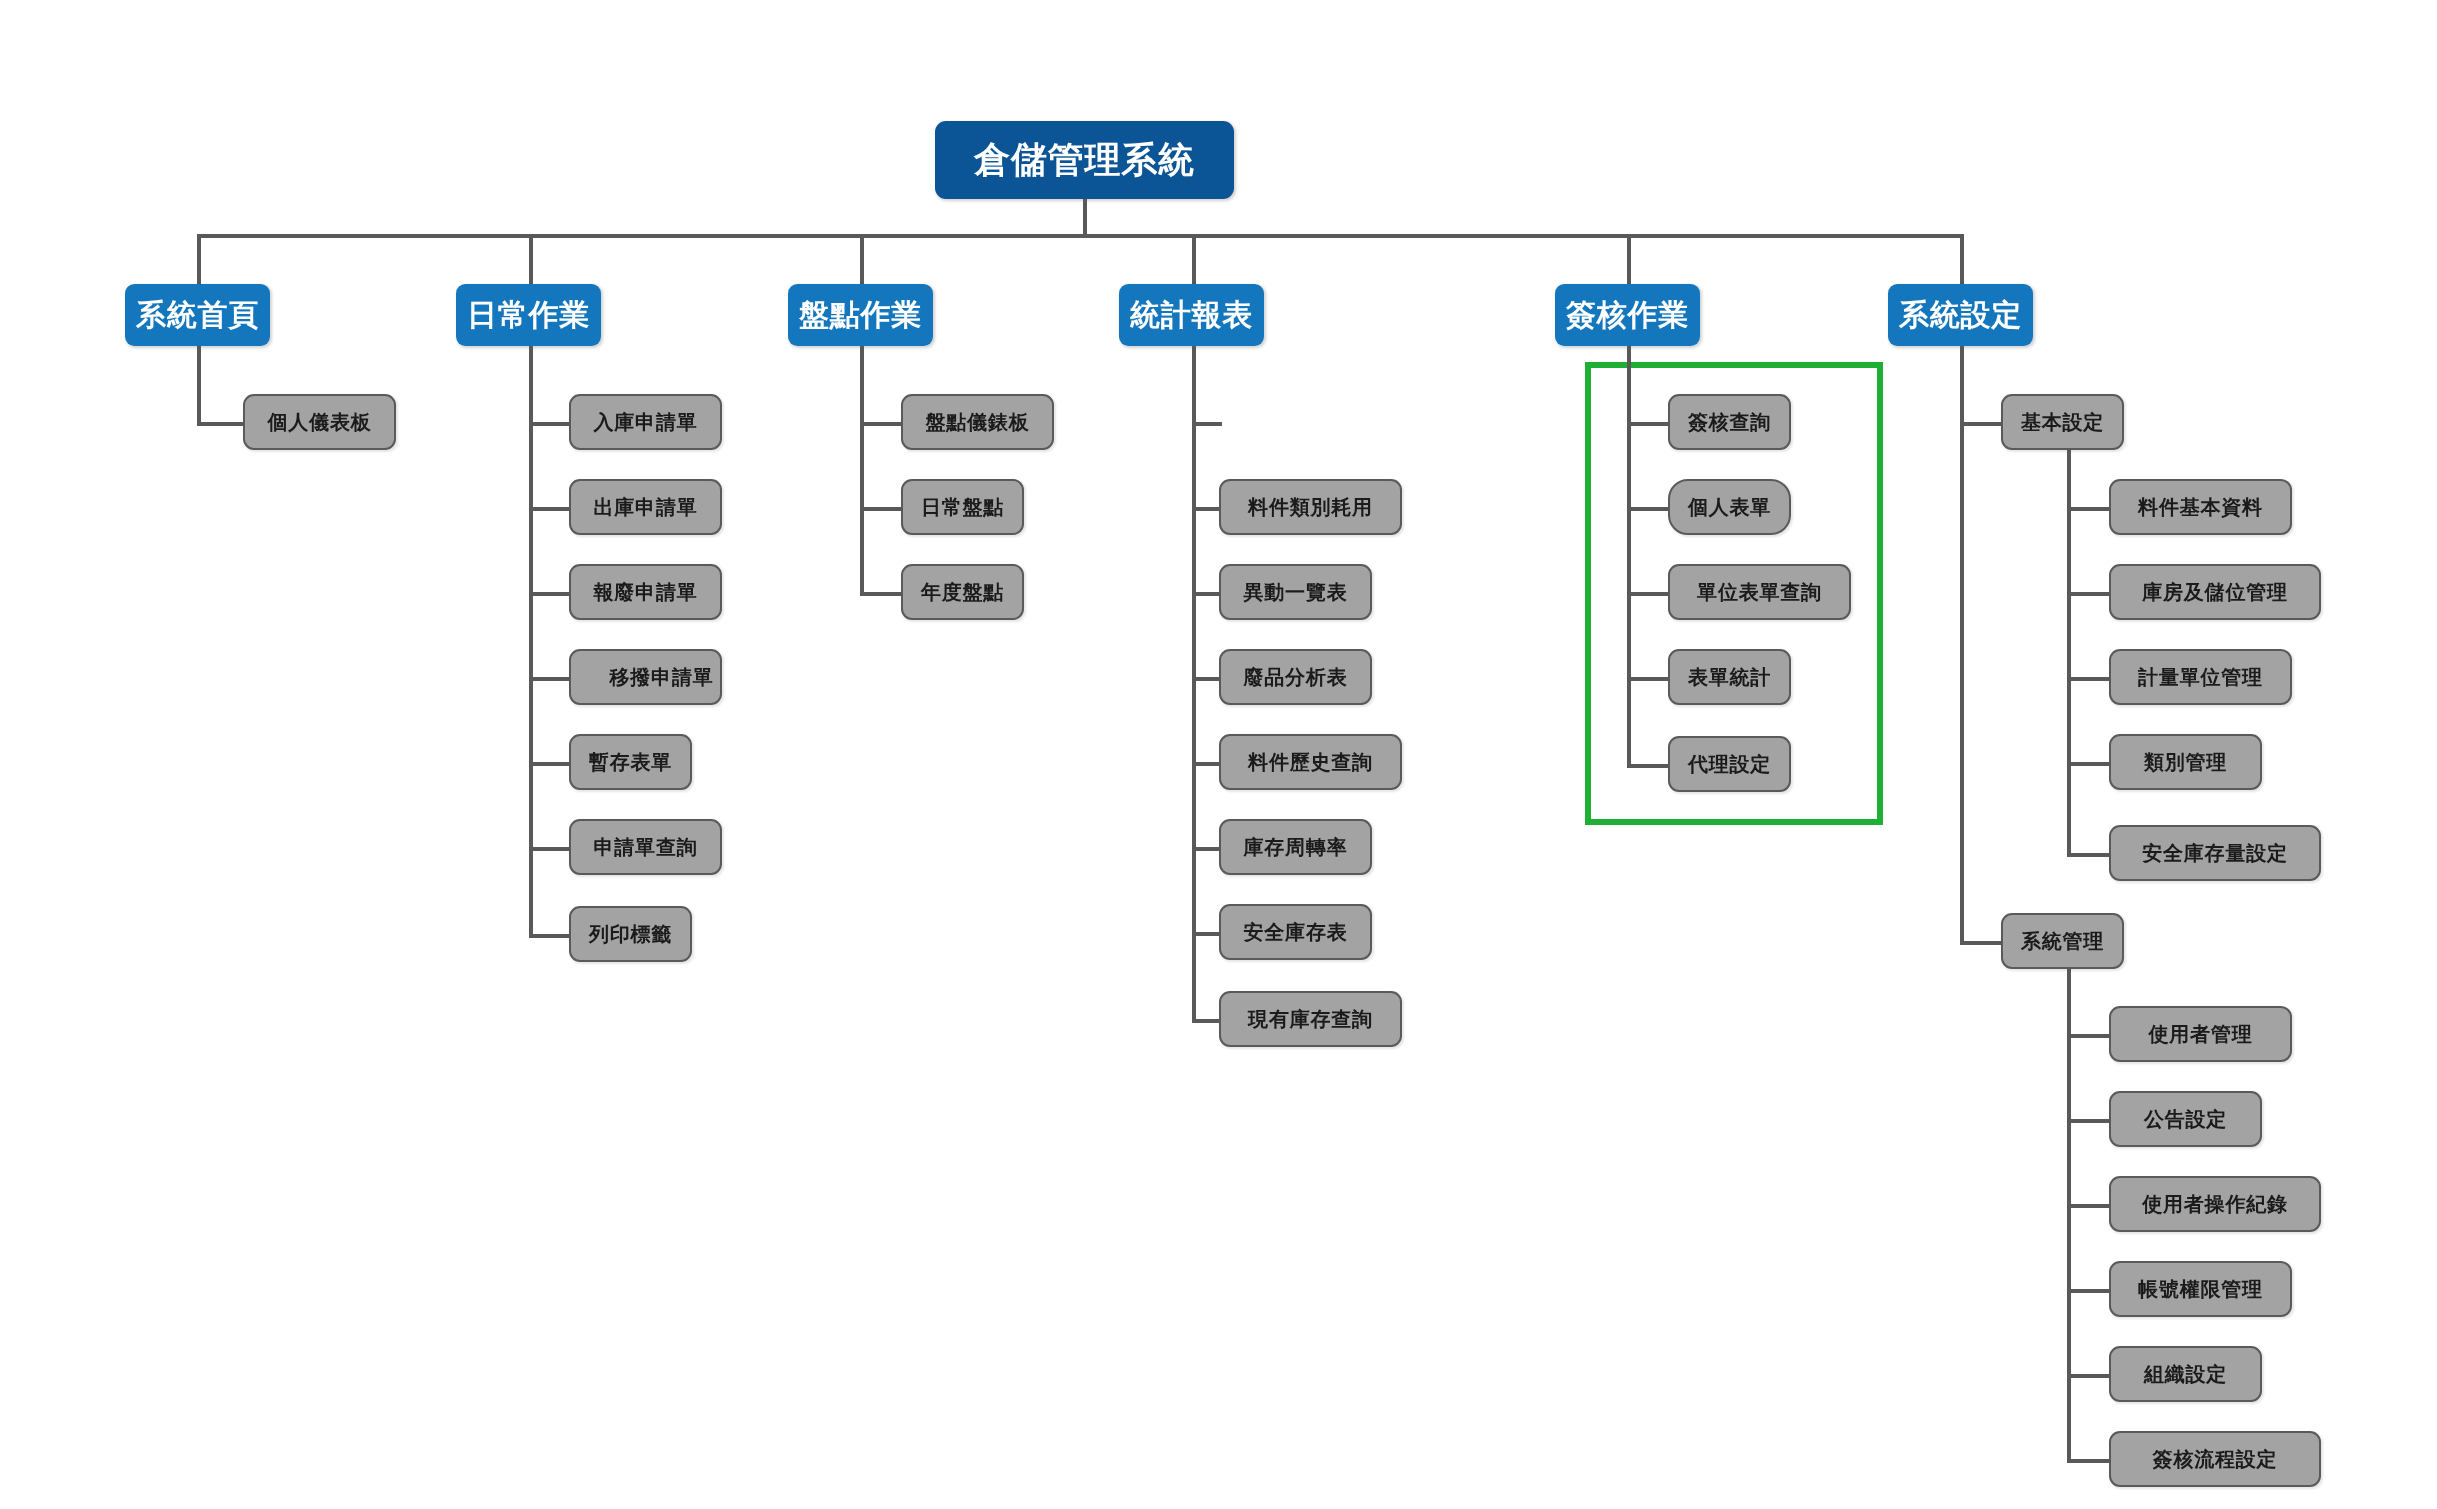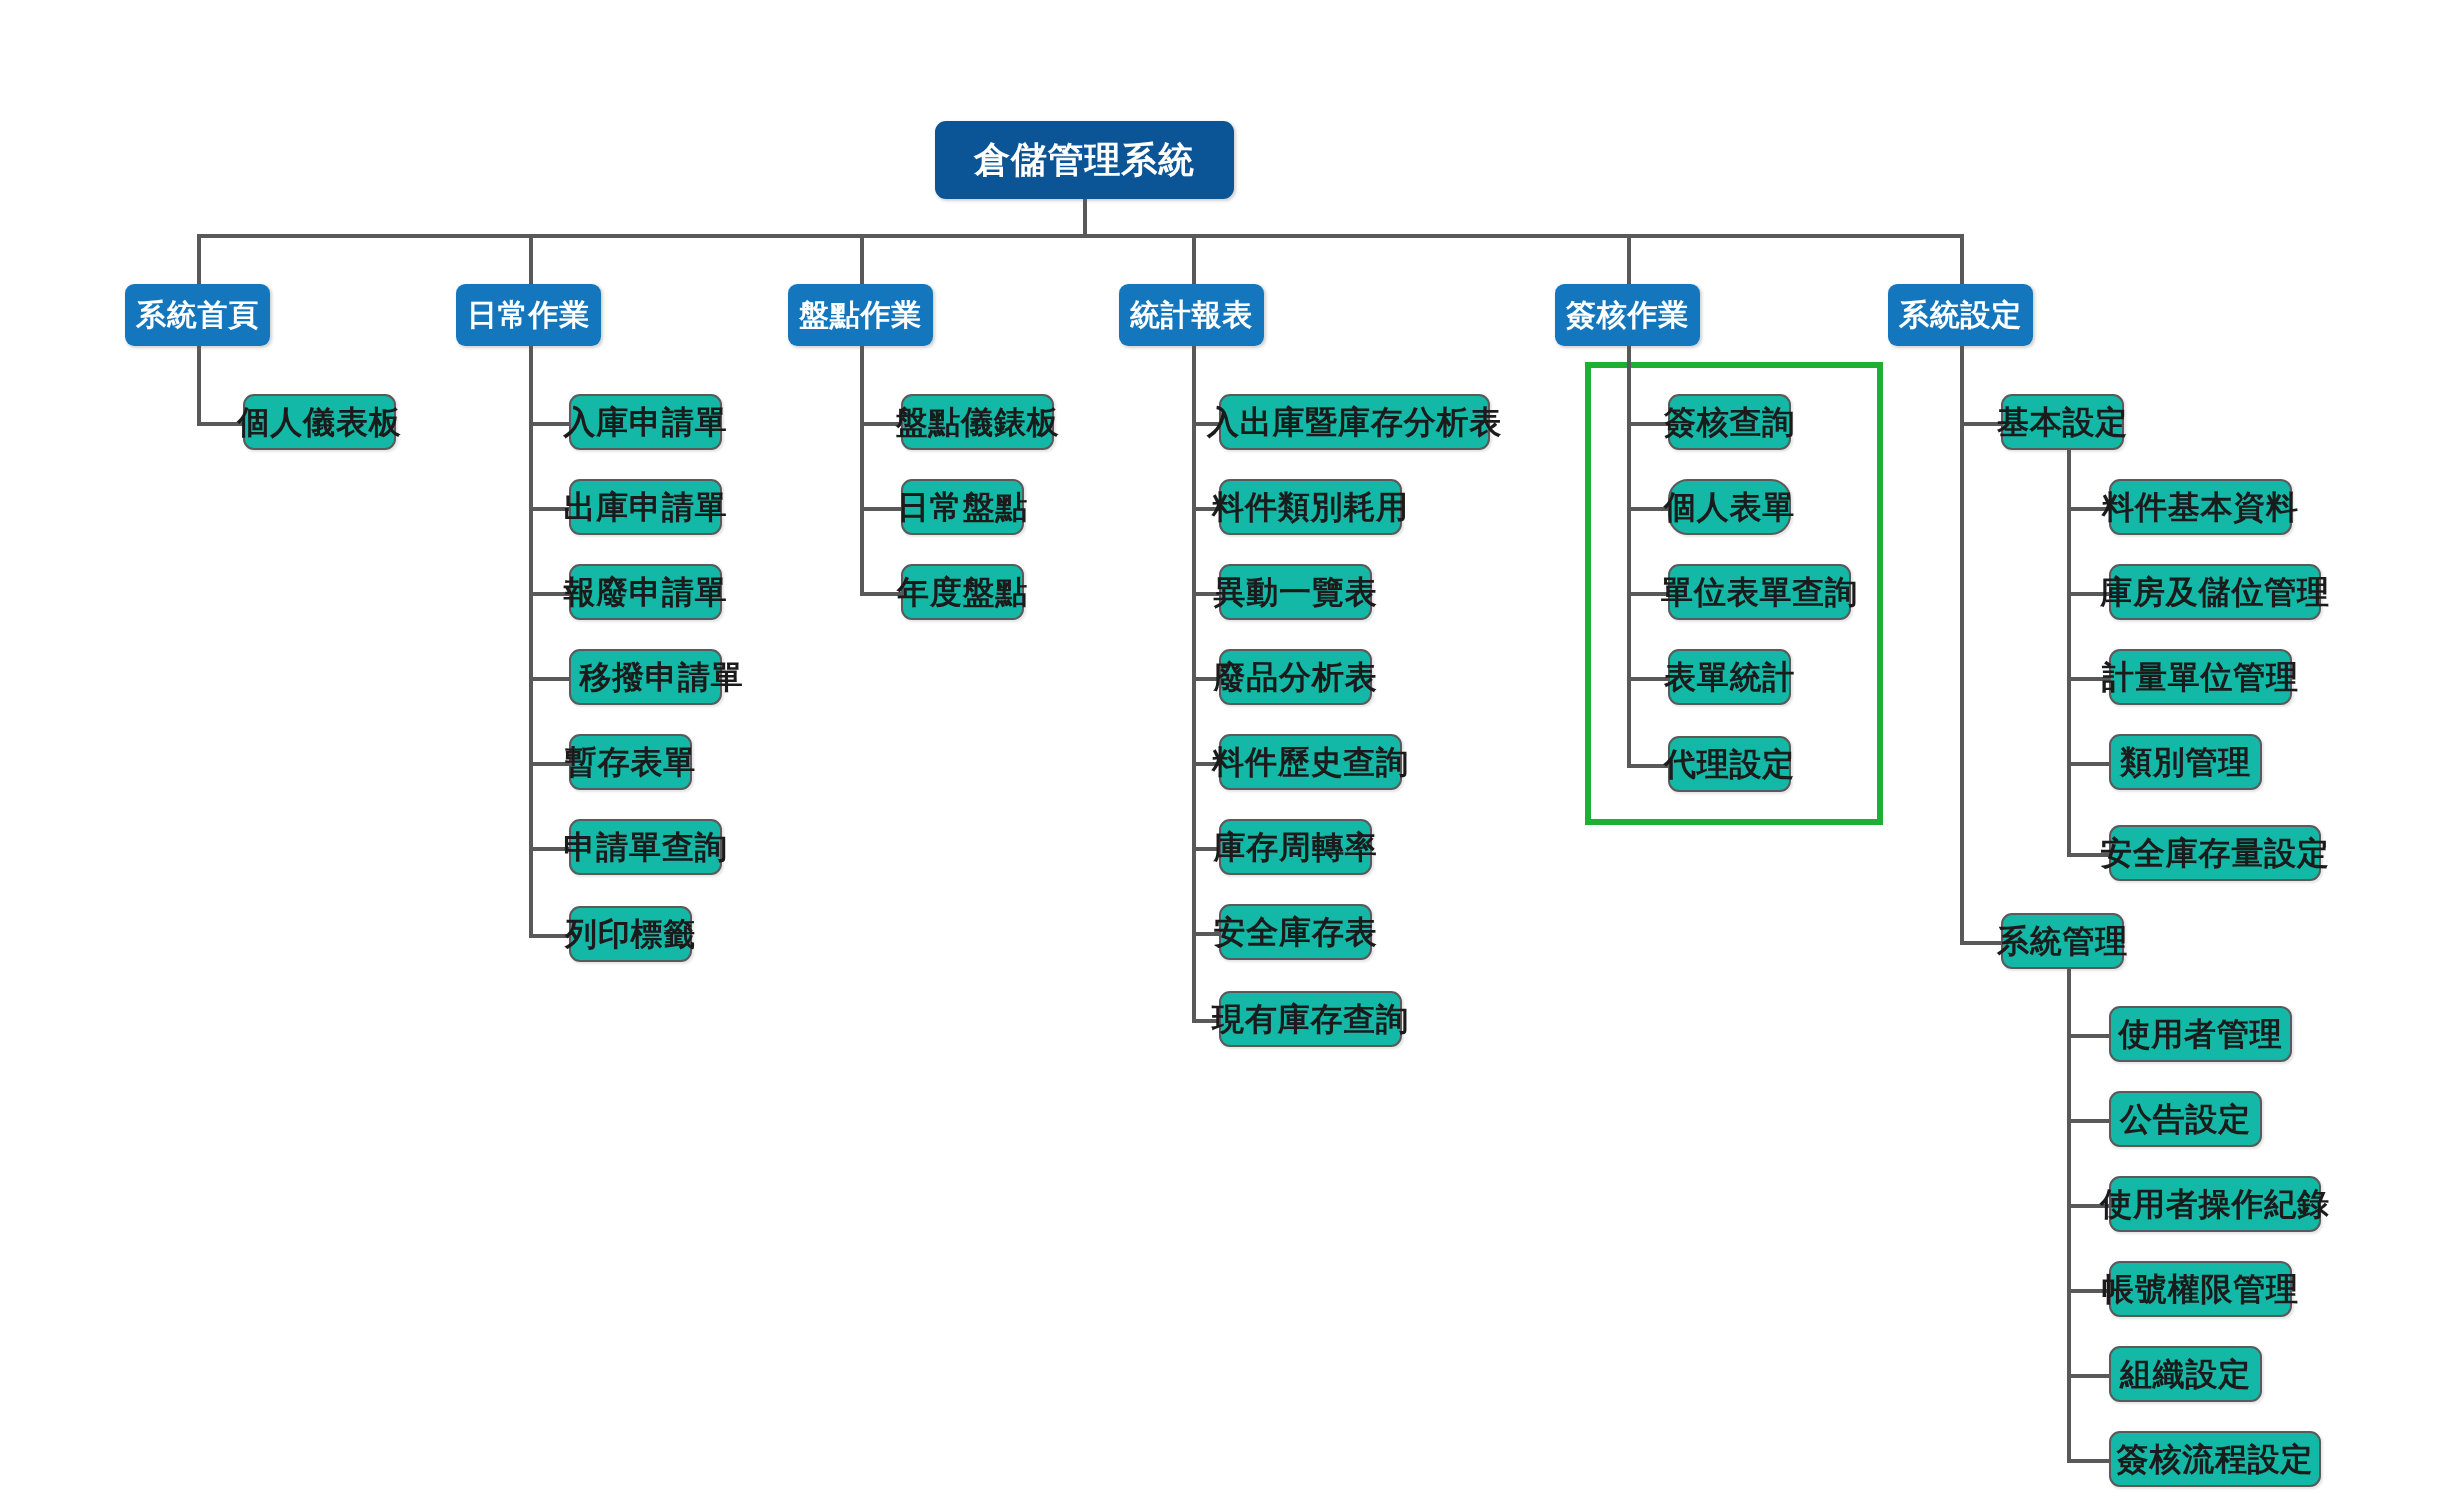--- a/index.html
+++ b/index.html
@@ -47,25 +47,25 @@
   .node-l2 {
     background: #1476bd;
     color: #ffffff;
     border-radius: 9.4px;
     font-size: 30px;
     font-weight: bold;
     letter-spacing: 0.8px;
     box-shadow: 1.6px 1.6px 3.1px rgba(0,0,0,0.18);
   }
   .node-leaf {
-    background: #14b8a6;
+    background: #a3a3a3;
     color: #1b1b1b;
     border: 2.3px solid #5a5a5a;
     border-radius: 11px;
-    font-size: 32px;
+    font-size: 20px;
     font-weight: bold;
     letter-spacing: 0.8px;
     box-shadow: 1.6px 1.6px 2.3px rgba(0,0,0,0.10);
   }
   
   .highlight-frame {
     position: absolute;
     border: 6.2px solid #1db034;
     box-sizing: border-box;
     background: transparent;
@@ -173,23 +173,20 @@
   </div>
 
   <div class="line line-h" style="left:860px; top:592px; width:44px;"></div>
   <div class="node node-leaf" style="left:901px; top:564px; width:123px; height:56px;">
     <span>年度盤點</span>
   </div>
 
   <div class="line line-v" style="left:1192px; top:346px; height:676px;"></div>
 
   <div class="line line-h" style="left:1192px; top:422px; width:30px;"></div>
-  <div class="node node-leaf" style="left:1219px; top:394px; width:271px; height:56px;">
-    <span>入出庫暨庫存分析表</span>
-  </div>
 
   <div class="line line-h" style="left:1192px; top:507px; width:30px;"></div>
   <div class="node node-leaf" style="left:1219px; top:479px; width:183px; height:56px;">
     <span>料件類別耗用</span>
   </div>
 
   <div class="line line-h" style="left:1192px; top:592px; width:30px;"></div>
   <div class="node node-leaf" style="left:1219px; top:564px; width:153px; height:56px;">
     <span>異動一覽表</span>
   </div>

